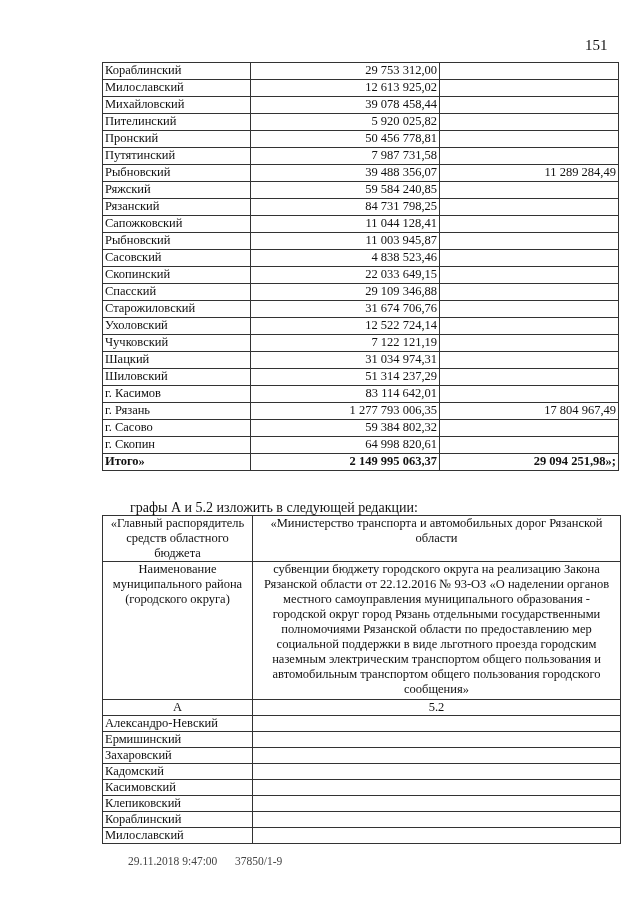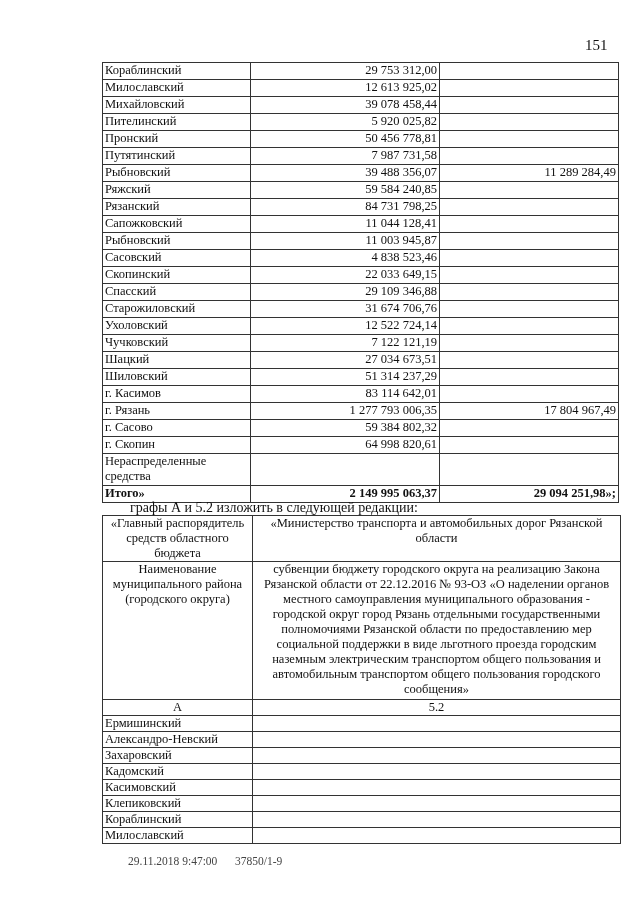--- a/index.html
+++ b/index.html
@@ -118,21 +118,21 @@
         <td class="num">12 522 724,14</td>
         <td class="num"></td>
       </tr>
       <tr>
         <td>Чучковский</td>
         <td class="num">7 122 121,19</td>
         <td class="num"></td>
       </tr>
       <tr>
         <td>Шацкий</td>
-        <td class="num">27 034 673,51</td>
+        <td class="num">31 034 974,31</td>
         <td class="num"></td>
       </tr>
       <tr>
         <td>Шиловский</td>
         <td class="num">51 314 237,29</td>
         <td class="num"></td>
       </tr>
       <tr>
         <td>г. Касимов</td>
         <td class="num">83 114 642,01</td>
@@ -146,25 +146,20 @@
       <tr>
         <td>г. Сасово</td>
         <td class="num">59 384 802,32</td>
         <td class="num"></td>
       </tr>
       <tr>
         <td>г. Скопин</td>
         <td class="num">64 998 820,61</td>
         <td class="num"></td>
       </tr>
-      <tr class="tall">
-      <td>Нераспределенные средства</td>
-      <td class="num"></td>
-      <td class="num"></td>
-    </tr>
     <tr class="total">
       <td>Итого»</td>
       <td class="num">2 149 995 063,37</td>
       <td class="num">29 094 251,98»;</td>
     </tr>
   </tbody>
 </table>
 
 <div class="intro">графы А и 5.2 изложить в следующей редакции:</div>
 
@@ -180,25 +175,25 @@
     </tr>
     <tr class="h2">
       <td class="c">Наименование муниципального района (городского округа)</td>
       <td class="c">субвенции бюджету городского округа на реализацию Закона Рязанской области от 22.12.2016 № 93-ОЗ «О наделении органов местного самоуправления муниципального образования - городской округ город Рязань отдельными государственными полномочиями Рязанской области по предоставлению мер социальной поддержки в виде льготного проезда городским наземным электрическим транспортом общего пользования и автомобильным транспортом общего пользования городского сообщения»</td>
     </tr>
     <tr class="code">
       <td class="c">А</td>
       <td class="c">5.2</td>
     </tr>
   <tr class="row">
+        <td>Александро-Невский</td>
+        <td></td>
+      </tr>
+      <tr class="row">
         <td>Ермишинский</td>
-        <td></td>
-      </tr>
-      <tr class="row">
-        <td>Александро-Невский</td>
         <td></td>
       </tr>
       <tr class="row">
         <td>Захаровский</td>
         <td></td>
       </tr>
       <tr class="row">
         <td>Кадомский</td>
         <td></td>
       </tr>

